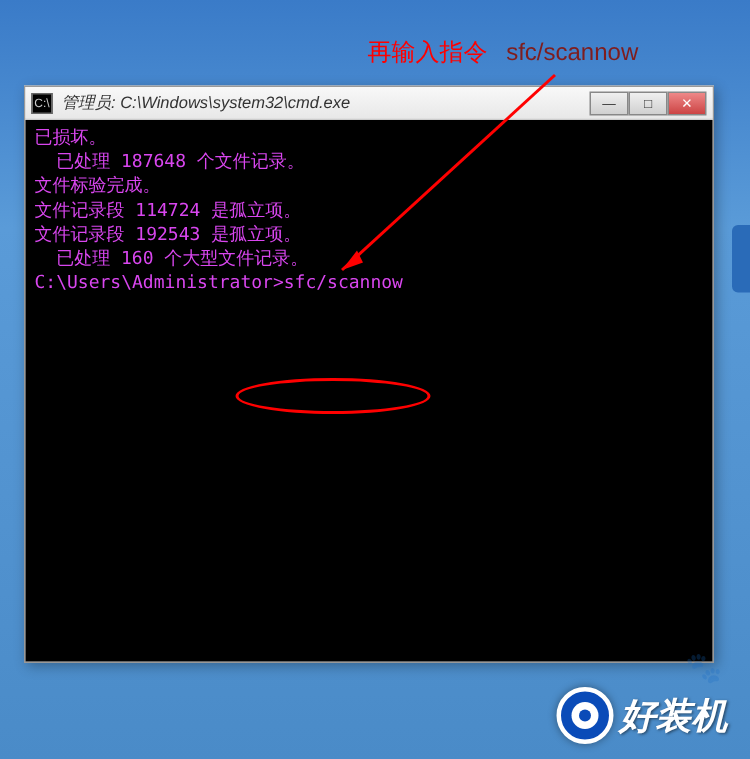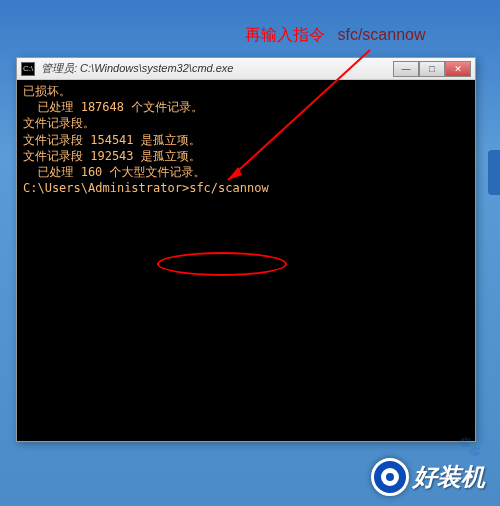--- a/index.html
+++ b/index.html
@@ -84,21 +84,21 @@
       cursor: pointer;
     }
     .win-btn.close {
       background: linear-gradient(180deg, #e88, #c44);
       color: #fff;
     }
     .cmd-body {
       background: #000;
       height: calc(100% - 22px);
       padding: 3px 6px;
-      color: #fdba74;
+      color: #d946ef;
       font-family: "SimSun", "NSimSun", monospace;
       font-size: 12px;
       line-height: 1.35;
       overflow: hidden;
       position: relative;
     }
     .cmd-line { white-space: pre; }
     .ellipse-mark {
       position: absolute;
       border: 2px solid #ff0000;
@@ -189,22 +189,22 @@
     <span class="titlebar-text">管理员: C:\Windows\system32\cmd.exe</span>
     <div class="window-controls">
       <div class="win-btn">—</div>
       <div class="win-btn">□</div>
       <div class="win-btn close">✕</div>
     </div>
   </div>
   <div class="cmd-body">
     <div class="cmd-line">已损坏。</div>
     <div class="cmd-line">  已处理 187648 个文件记录。</div>
-    <div class="cmd-line">文件记录段。</div>
-    <div class="cmd-line">文件记录段 154541 是孤立项。</div>
+    <div class="cmd-line">文件标验完成。</div>
+    <div class="cmd-line">文件记录段 114724 是孤立项。</div>
     <div class="cmd-line">文件记录段 192543 是孤立项。</div>
     <div class="cmd-line">  已处理 160 个大型文件记录。</div>
     <div class="cmd-line"></div>
     <div class="cmd-line"></div>
     <div class="cmd-line">C:\Users\Administrator&gt;sfc/scannow</div>
     <div class="ellipse-mark"></div>
   </div>
 </div>
 
 <div class="paw">🐾</div>

